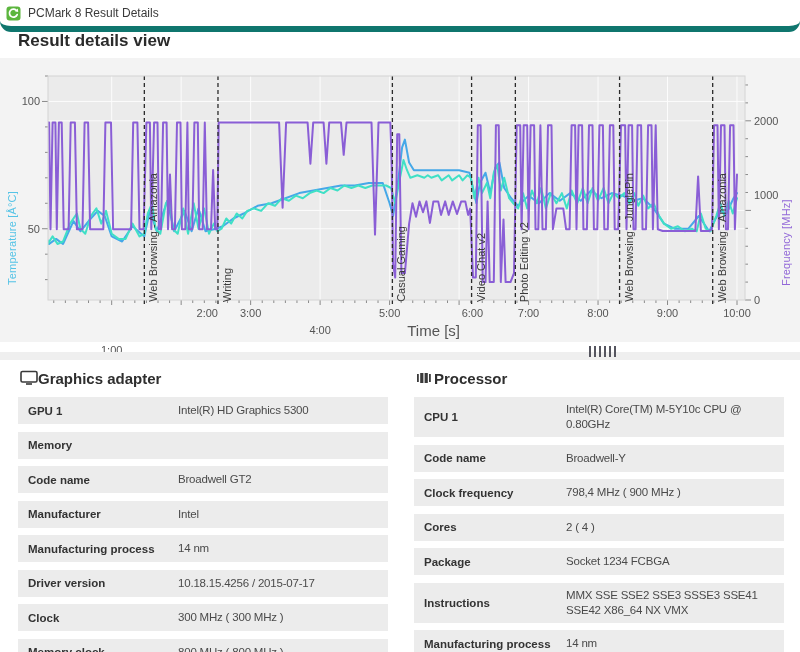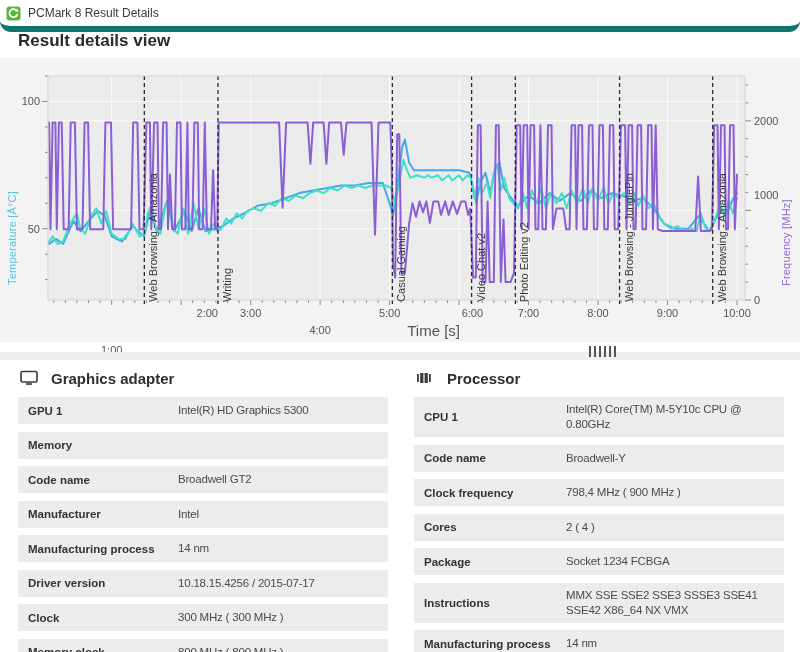--- a/index.html
+++ b/index.html
@@ -26,21 +26,21 @@
     transform:rotate(180deg);white-space:nowrap;}
   .time-label{position:absolute;left:330px;top:264px;width:130px;text-align:right;font-size:15px;color:#555;}
   
   .splitter{position:absolute;left:0;top:352px;width:800px;height:8px;background:#efefef;}
   .grip{position:absolute;left:585px;top:344px;width:34px;height:14px;display:flex;
     align-items:center;justify-content:center;gap:3px;cursor:row-resize;}
   .grip i{display:block;width:2px;height:11px;background:#55555f;}
   
   .tables{position:absolute;left:18px;top:362px;width:766px;display:flex;gap:26px;}
   .info-table{width:374px;}
-  .table-head{display:flex;align-items:center;gap:13px;margin:7px 0 10px 2px;height:18px;}
+  .table-head{display:flex;align-items:center;gap:0;margin:7px 0 10px 2px;height:18px;}
   .table-head .t-title{font-size:15px;font-weight:700;color:#2f2f2f;}
   .t-row{display:flex;align-items:center;min-height:27px;background:#ececec;margin-bottom:7.5px;}
   .t-label{flex:0 0 150px;padding-left:10px;font-size:11.5px;font-weight:700;color:#333;}
   .info-table.right .t-label{flex:0 0 142px;}
   .t-value{flex:1;font-size:11.5px;color:#4a4a4a;padding:5px 8px 5px 0;line-height:15px;letter-spacing:-.2px;}
 </style>
 </head>
 <body>
 
 <div class="titlebar">

